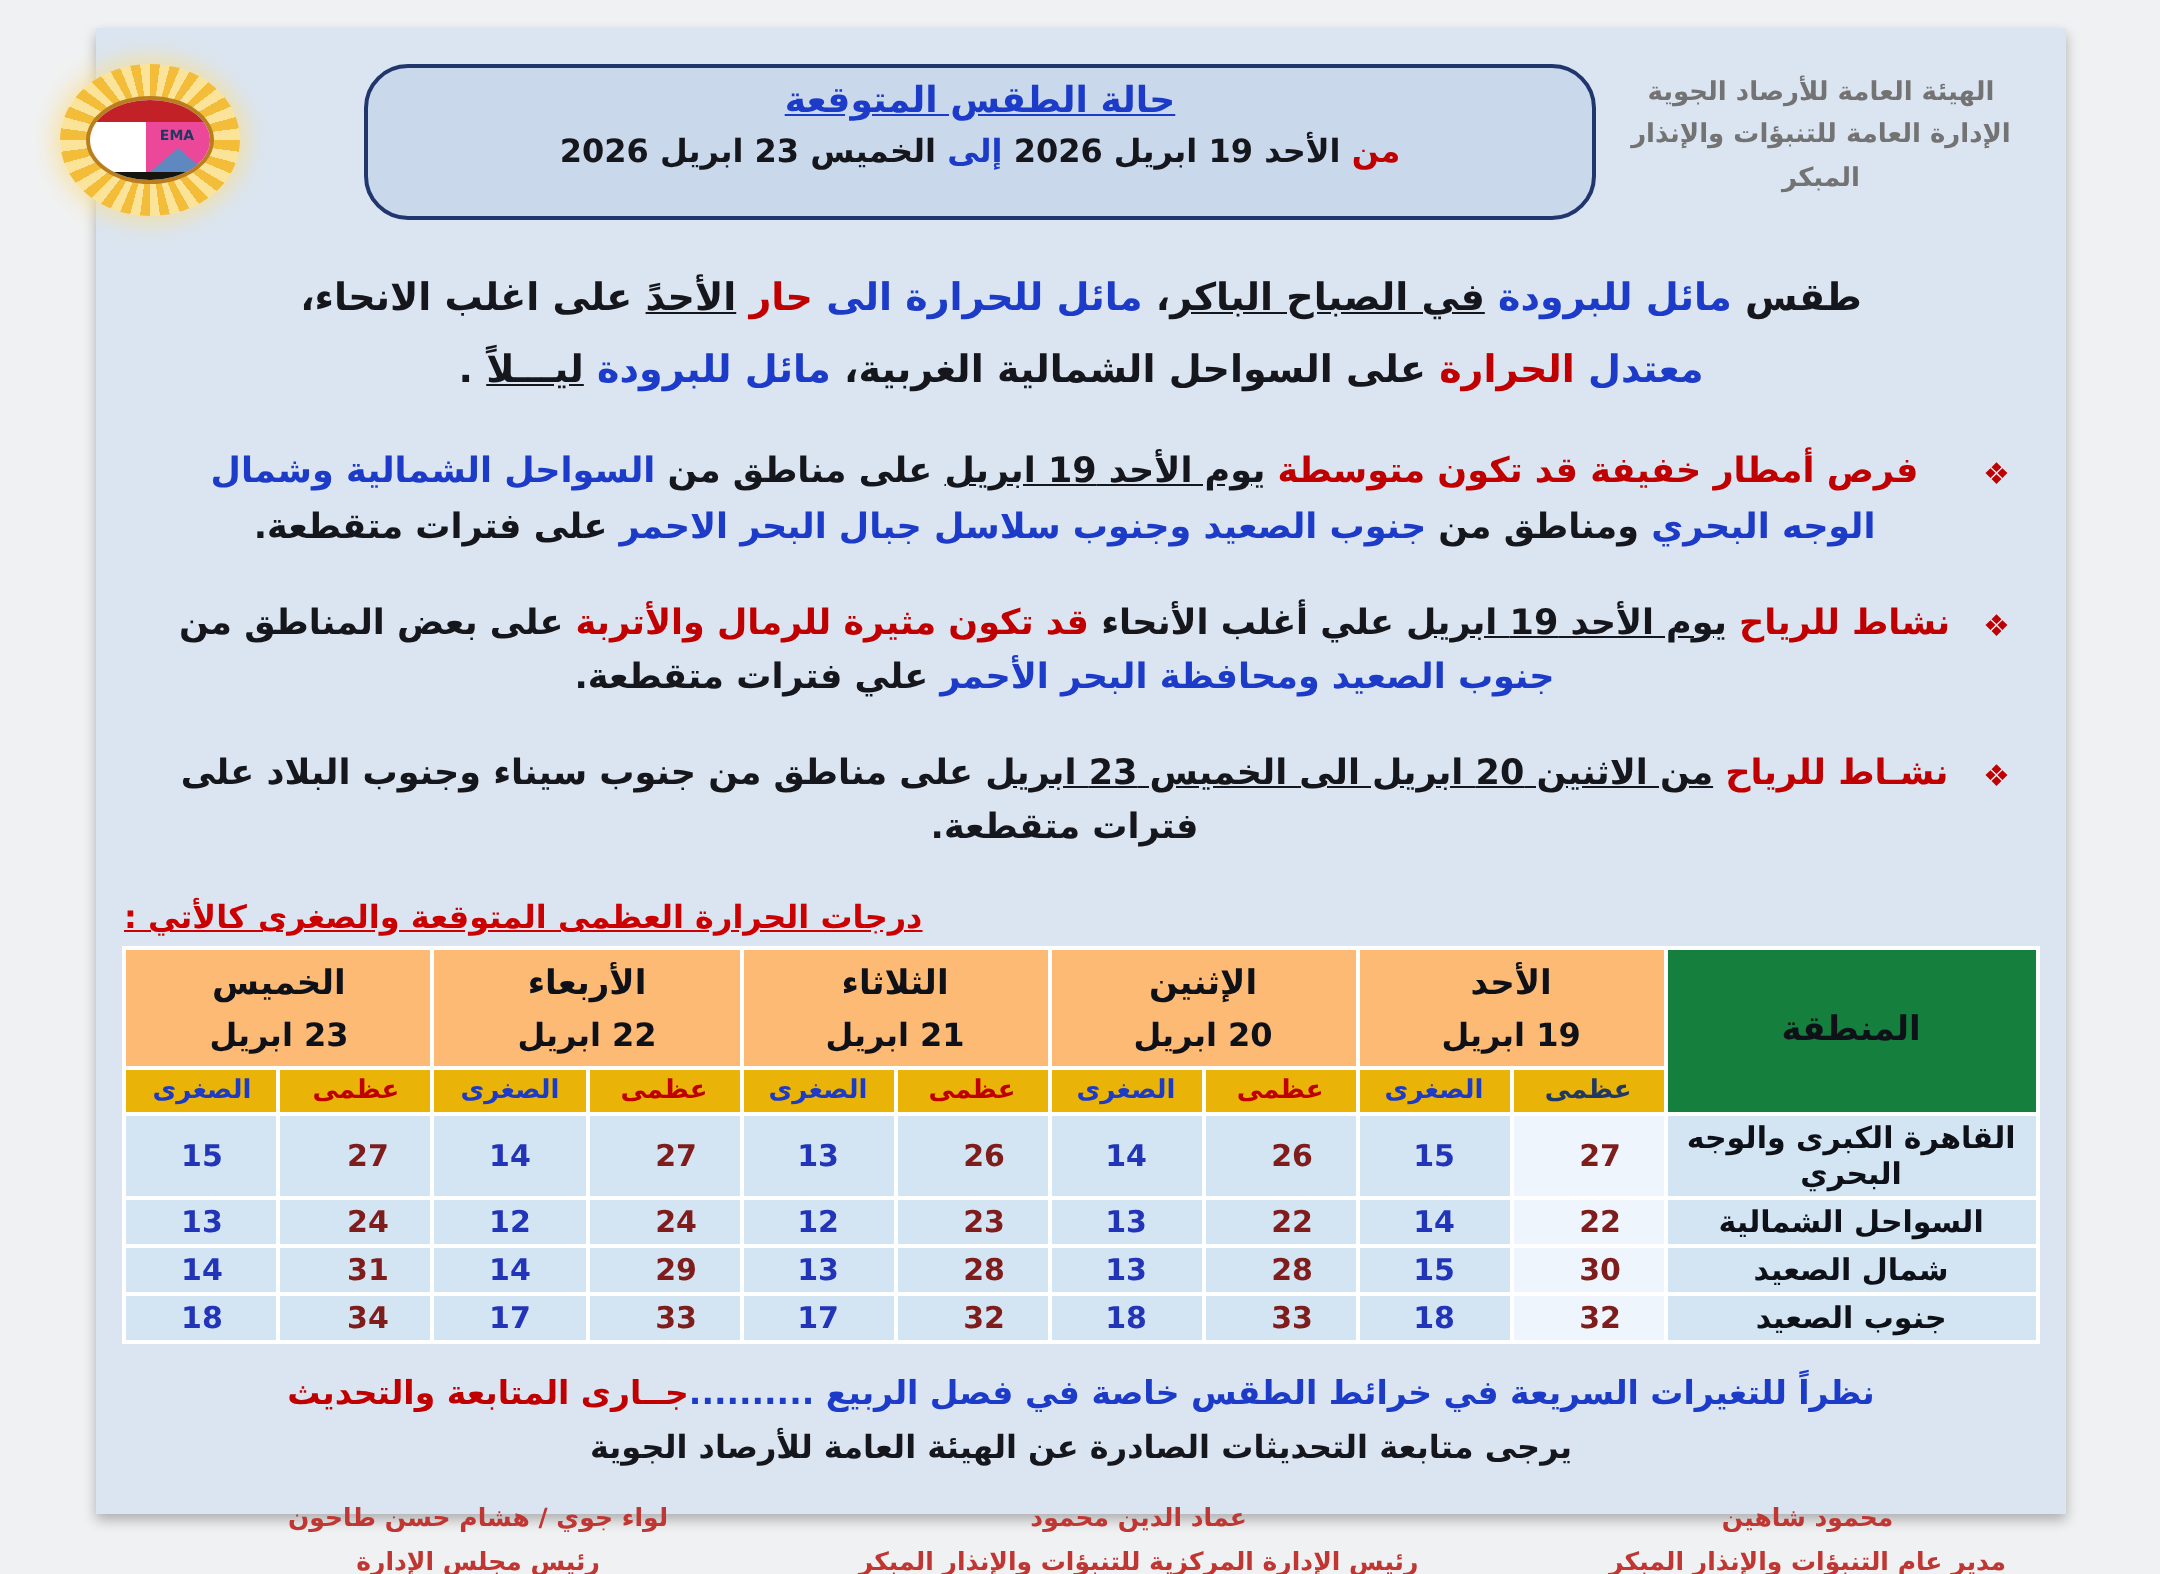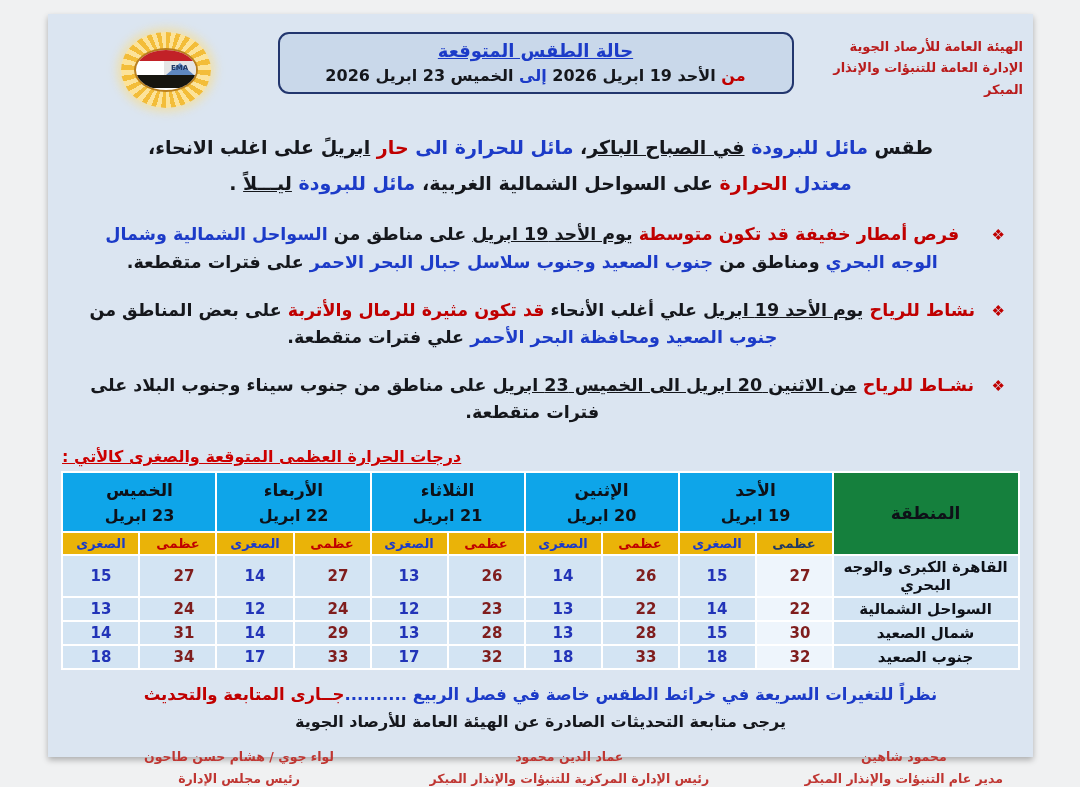--- a/index.html
+++ b/index.html
@@ -7,41 +7,41 @@
     width:1080px;height:787px;background:#f0f1f2;overflow:hidden;position:relative;
     font-family:"DejaVu Sans",sans-serif;
   }
   .doc{
     position:absolute;left:48px;top:14px;width:985px;height:743px;
     background:#dbe5f1;box-shadow:0 3px 6px rgba(0,0,0,.28);
     direction:rtl;
   }
   
   .header{display:grid;grid-template-columns:225px 1fr 215px;align-items:start;padding:12px 10px 0 10px;}
-  .authority{font-weight:bold;font-size:13px;color:#b91c1c;text-align:right;line-height:1.65;padding-top:10px;}
+  .authority{font-weight:bold;font-size:13px;color:#737373;text-align:center;line-height:1.65;padding-top:10px;}
   .titlebox{
-    margin:6px auto 0;width:516px;box-sizing:border-box;
-    background:#c9d8ea;border:2px solid #22366e;border-radius:11px;
-    text-align:center;padding:6px 8px 7px;
+    margin:6px auto 0;width:616px;box-sizing:border-box;
+    background:#c9d8ea;border:2px solid #22366e;border-radius:22px;
+    text-align:center;padding:6px 8px 23px;
   }
   .title-line1{color:#1c3bc8;font-weight:bold;font-size:18px;text-decoration:underline;}
   .title-line2{font-size:16px;font-weight:bold;margin-top:5px;color:#111;}
   
   .logo-wrap{display:flex;justify-content:center;padding-top:6px;}
   .sun{
     width:90px;height:76px;border-radius:50%;position:relative;
     background:repeating-conic-gradient(#f3bd39 0deg 7.5deg,#fce39a 7.5deg 15deg);
     box-shadow:0 0 10px 4px rgba(250,220,130,.6);
   }
   .sun-oval{
     position:absolute;left:50%;top:50%;transform:translate(-50%,-50%);
     width:60px;height:40px;border-radius:50%;border:2px solid #b97f1e;overflow:hidden;background:#fff;
   }
   .sun-oval .band-red{height:11px;background:#c22127;}
-  .sun-oval .band-mid{height:14px;background:#e5e5e5;position:relative;text-align:center;margin-left:28px;}
+  .sun-oval .band-mid{height:25px;background:#ec4899;position:relative;text-align:center;margin-left:28px;}
   .sun-oval .band-mid .mountain{
     position:absolute;left:50%;bottom:0;transform:translateX(-50%);
     width:0;height:0;border-left:14px solid transparent;border-right:14px solid transparent;border-bottom:12px solid #5f87c0;
   }
   .sun-oval .band-mid .ema{position:relative;font-size:7px;font-weight:bold;color:#1f3864;line-height:15px;}
   .sun-oval .band-black{height:13px;background:#17150f;}
   
   .intro{text-align:center;font-size:19px;font-weight:bold;line-height:1.88;margin:22px 30px 0;}
   
   .bullets{margin:20px 28px 0 34px;}
@@ -57,21 +57,21 @@
   .tbl-caption span{
     color:#cc0000;font-weight:bold;font-size:16px;text-decoration:underline;
   }
   
   table.temps{
     width:956px;margin:0 auto;border-collapse:collapse;table-layout:fixed;
     border:1px solid #96a8bf;background:#fff;
   }
   table.temps th,table.temps td{border:2px solid #ffffff;text-align:center;box-sizing:border-box;}
   th.region-h{background:#15803d;font-size:17px;color:#0e1118;font-weight:bold;}
-  th.day{background:#0ea5e9;color:#0e1118;padding:4px 0 3px;}
+  th.day{background:#fdba74;color:#0e1118;padding:4px 0 3px;}
   th.day .dname{font-size:17px;font-weight:bold;line-height:1.55;}
   th.day .ddate{font-size:16px;font-weight:bold;line-height:1.5;}
   tr.subrow th{background:#eab308;font-size:13px;font-weight:bold;padding:3px 0;margin-left:20px;}
   th.max-lbl{color:#c00000;} th.min-lbl{color:#1c3bc8;}
   th.hl-head{background:#ffffff;color:#1f3864;}
   tbody td{background:#d3e4f3;font-weight:bold;font-size:15px;padding:2px 0;}
   td.region-cell{color:#0e1118;font-size:15px;}
   td.max{color:#7f1d1d;padding-left:12px;} td.min{color:#2234b8;}
   td.hl{background:#eef5fc;}
   
@@ -103,21 +103,21 @@
             <div class="mountain"></div>
             <div class="ema">EMA</div>
           </div>
           <div class="band-black"></div>
         </div>
       </div>
     </div>
   </div>
 
   <div class="intro">
-    <div><span class="seg k">طقس </span><span class="seg b">مائل للبرودة </span><span class="seg k u">في الصباح الباكر</span><span class="seg k">، </span><span class="seg b">مائل للحرارة الى </span><span class="seg r">حار </span><span class="seg k u">ابريلً</span><span class="seg k"> على اغلب الانحاء،</span></div>
+    <div><span class="seg k">طقس </span><span class="seg b">مائل للبرودة </span><span class="seg k u">في الصباح الباكر</span><span class="seg k">، </span><span class="seg b">مائل للحرارة الى </span><span class="seg r">حار </span><span class="seg k u">الأحدً</span><span class="seg k"> على اغلب الانحاء،</span></div>
     <div><span class="seg b">معتدل </span><span class="seg r">الحرارة </span><span class="seg k">على السواحل الشمالية الغربية، </span><span class="seg b">مائل للبرودة </span><span class="seg k u">ليـــلاً</span><span class="seg k"> .</span></div>
   </div>
 
   <div class="bullets" id="bullets">
       <div class="bullet">
         <span class="marker">❖</span>
         <div class="btext"><span class="seg r">فرص أمطار خفيفة قد تكون متوسطة </span><span class="seg k u">يوم الأحد 19 ابريل</span><span class="seg k"> على مناطق من </span><span class="seg b">السواحل الشمالية وشمال الوجه البحري</span><span class="seg k"> ومناطق من </span><span class="seg b">جنوب الصعيد وجنوب سلاسل جبال البحر الاحمر</span><span class="seg k"> على فترات متقطعة.</span></div>
       </div>
       <div class="bullet">
         <span class="marker">❖</span>

